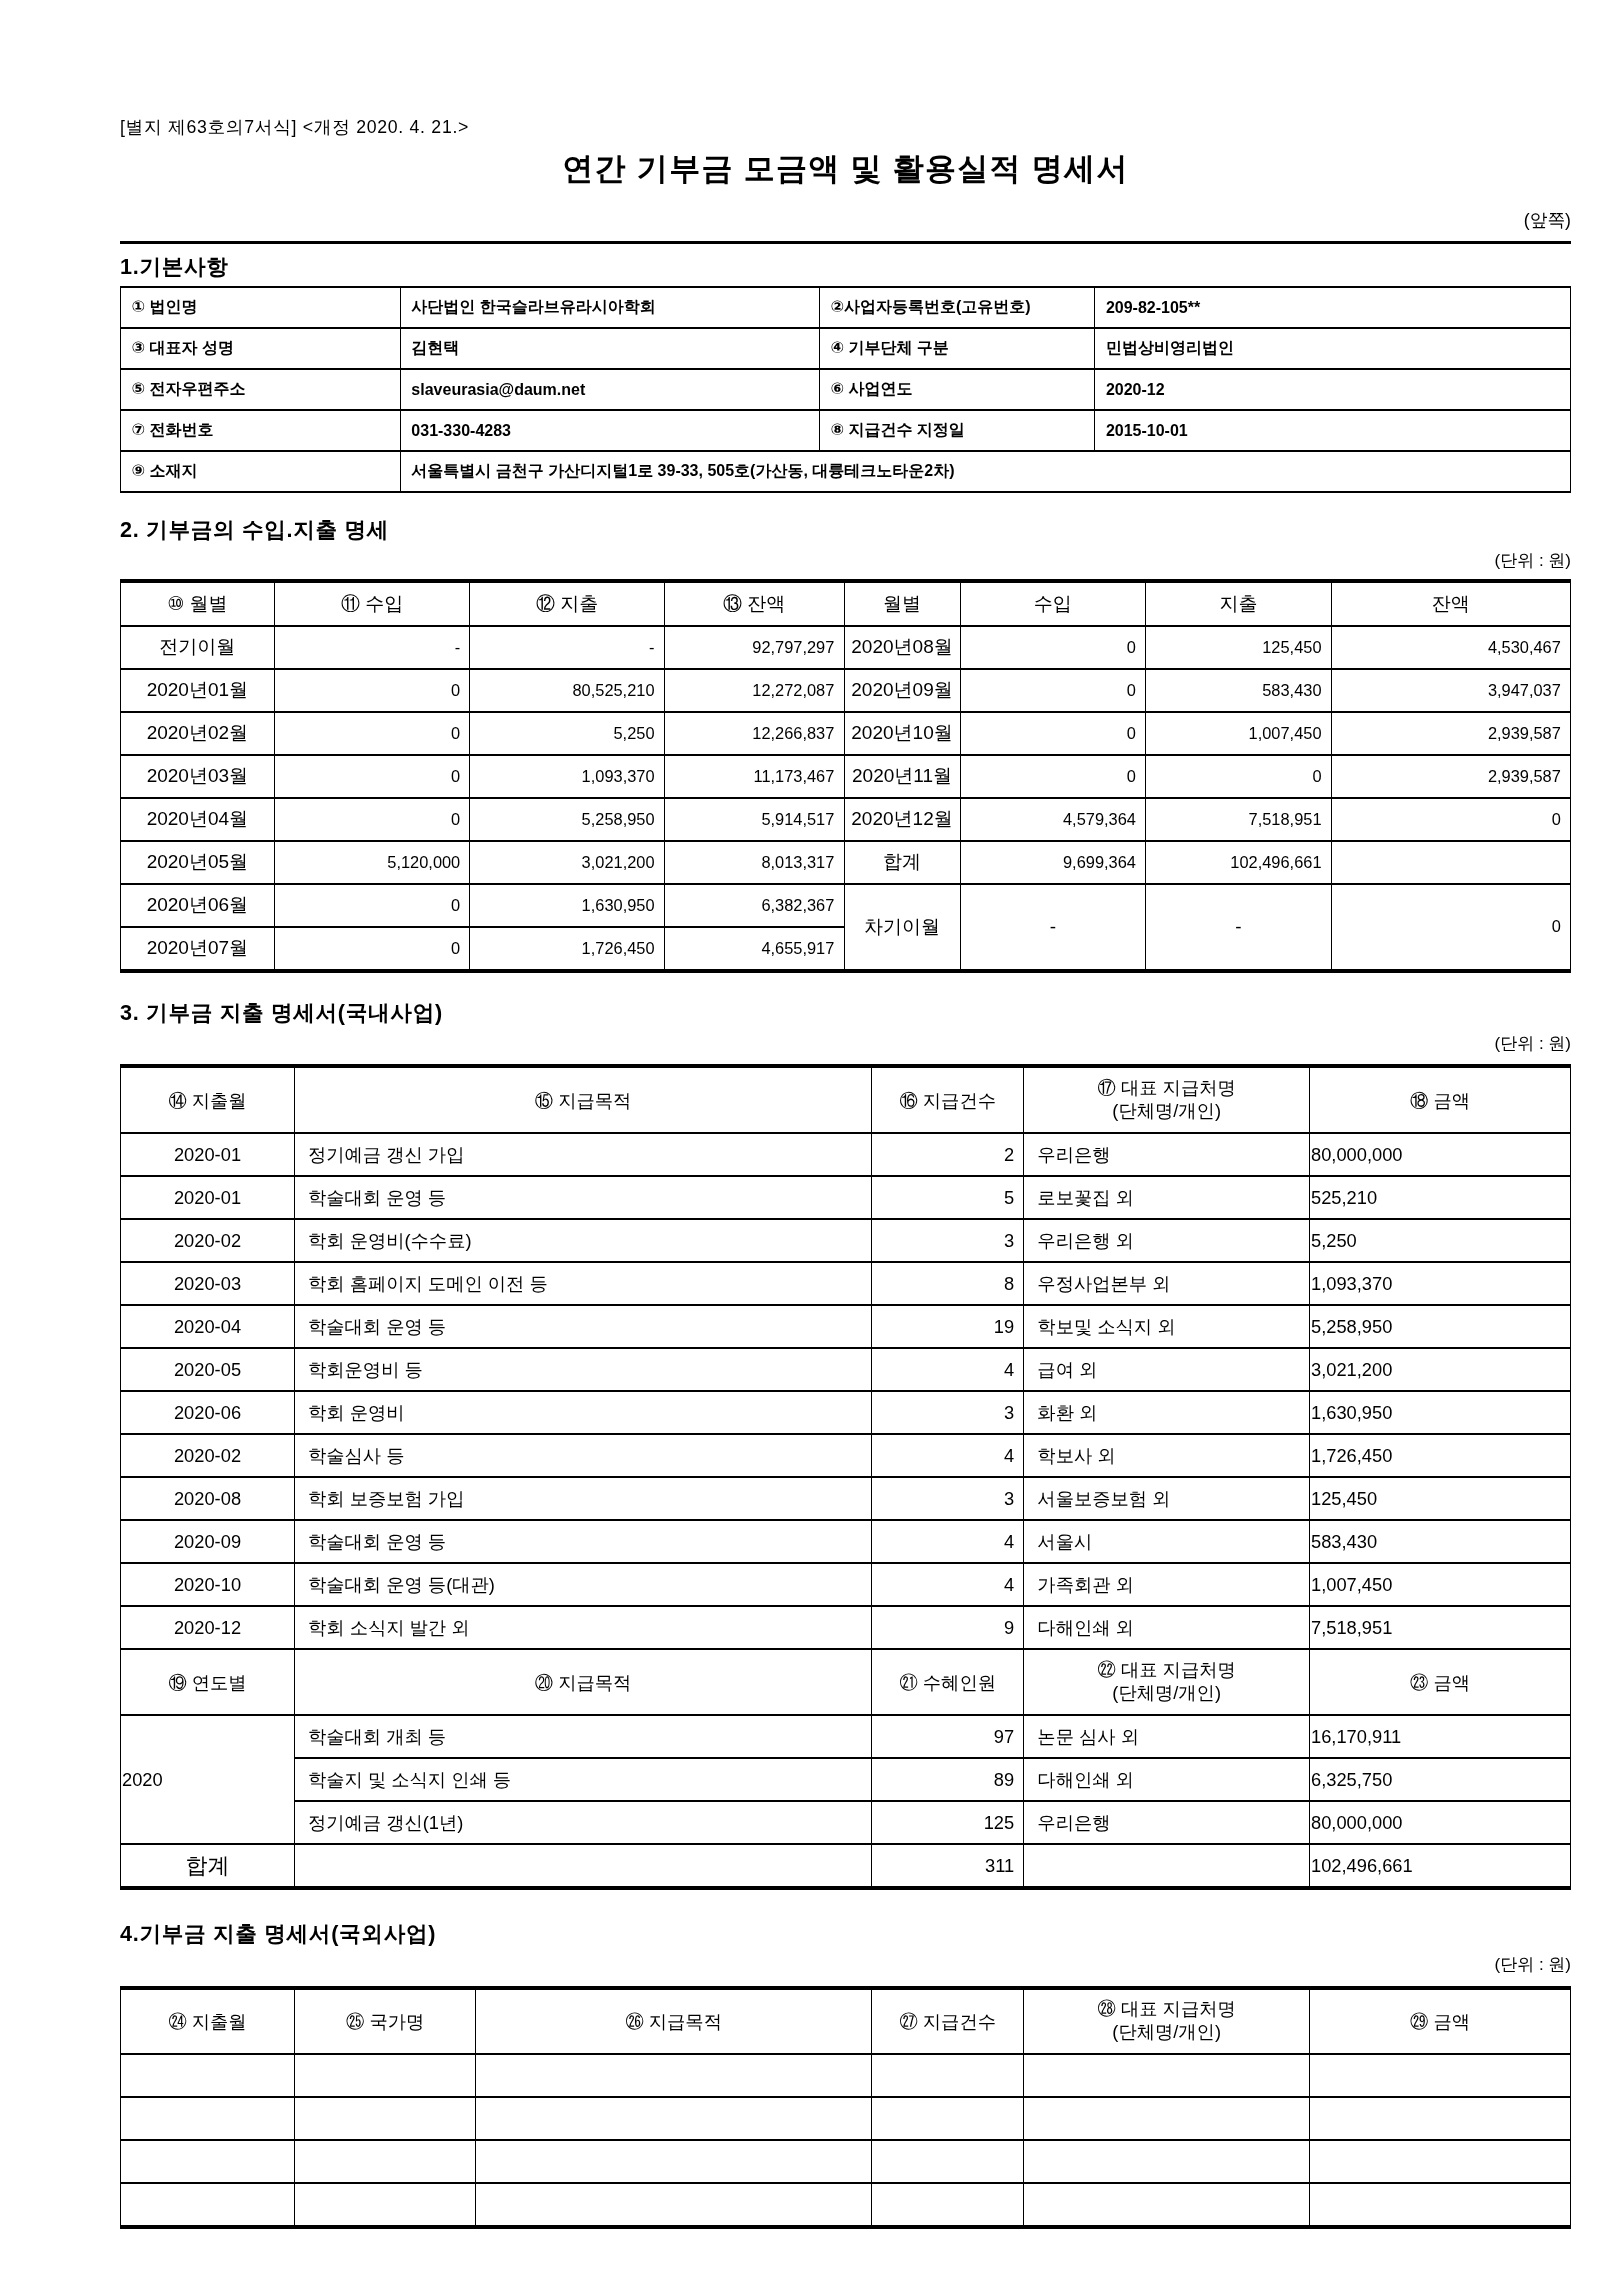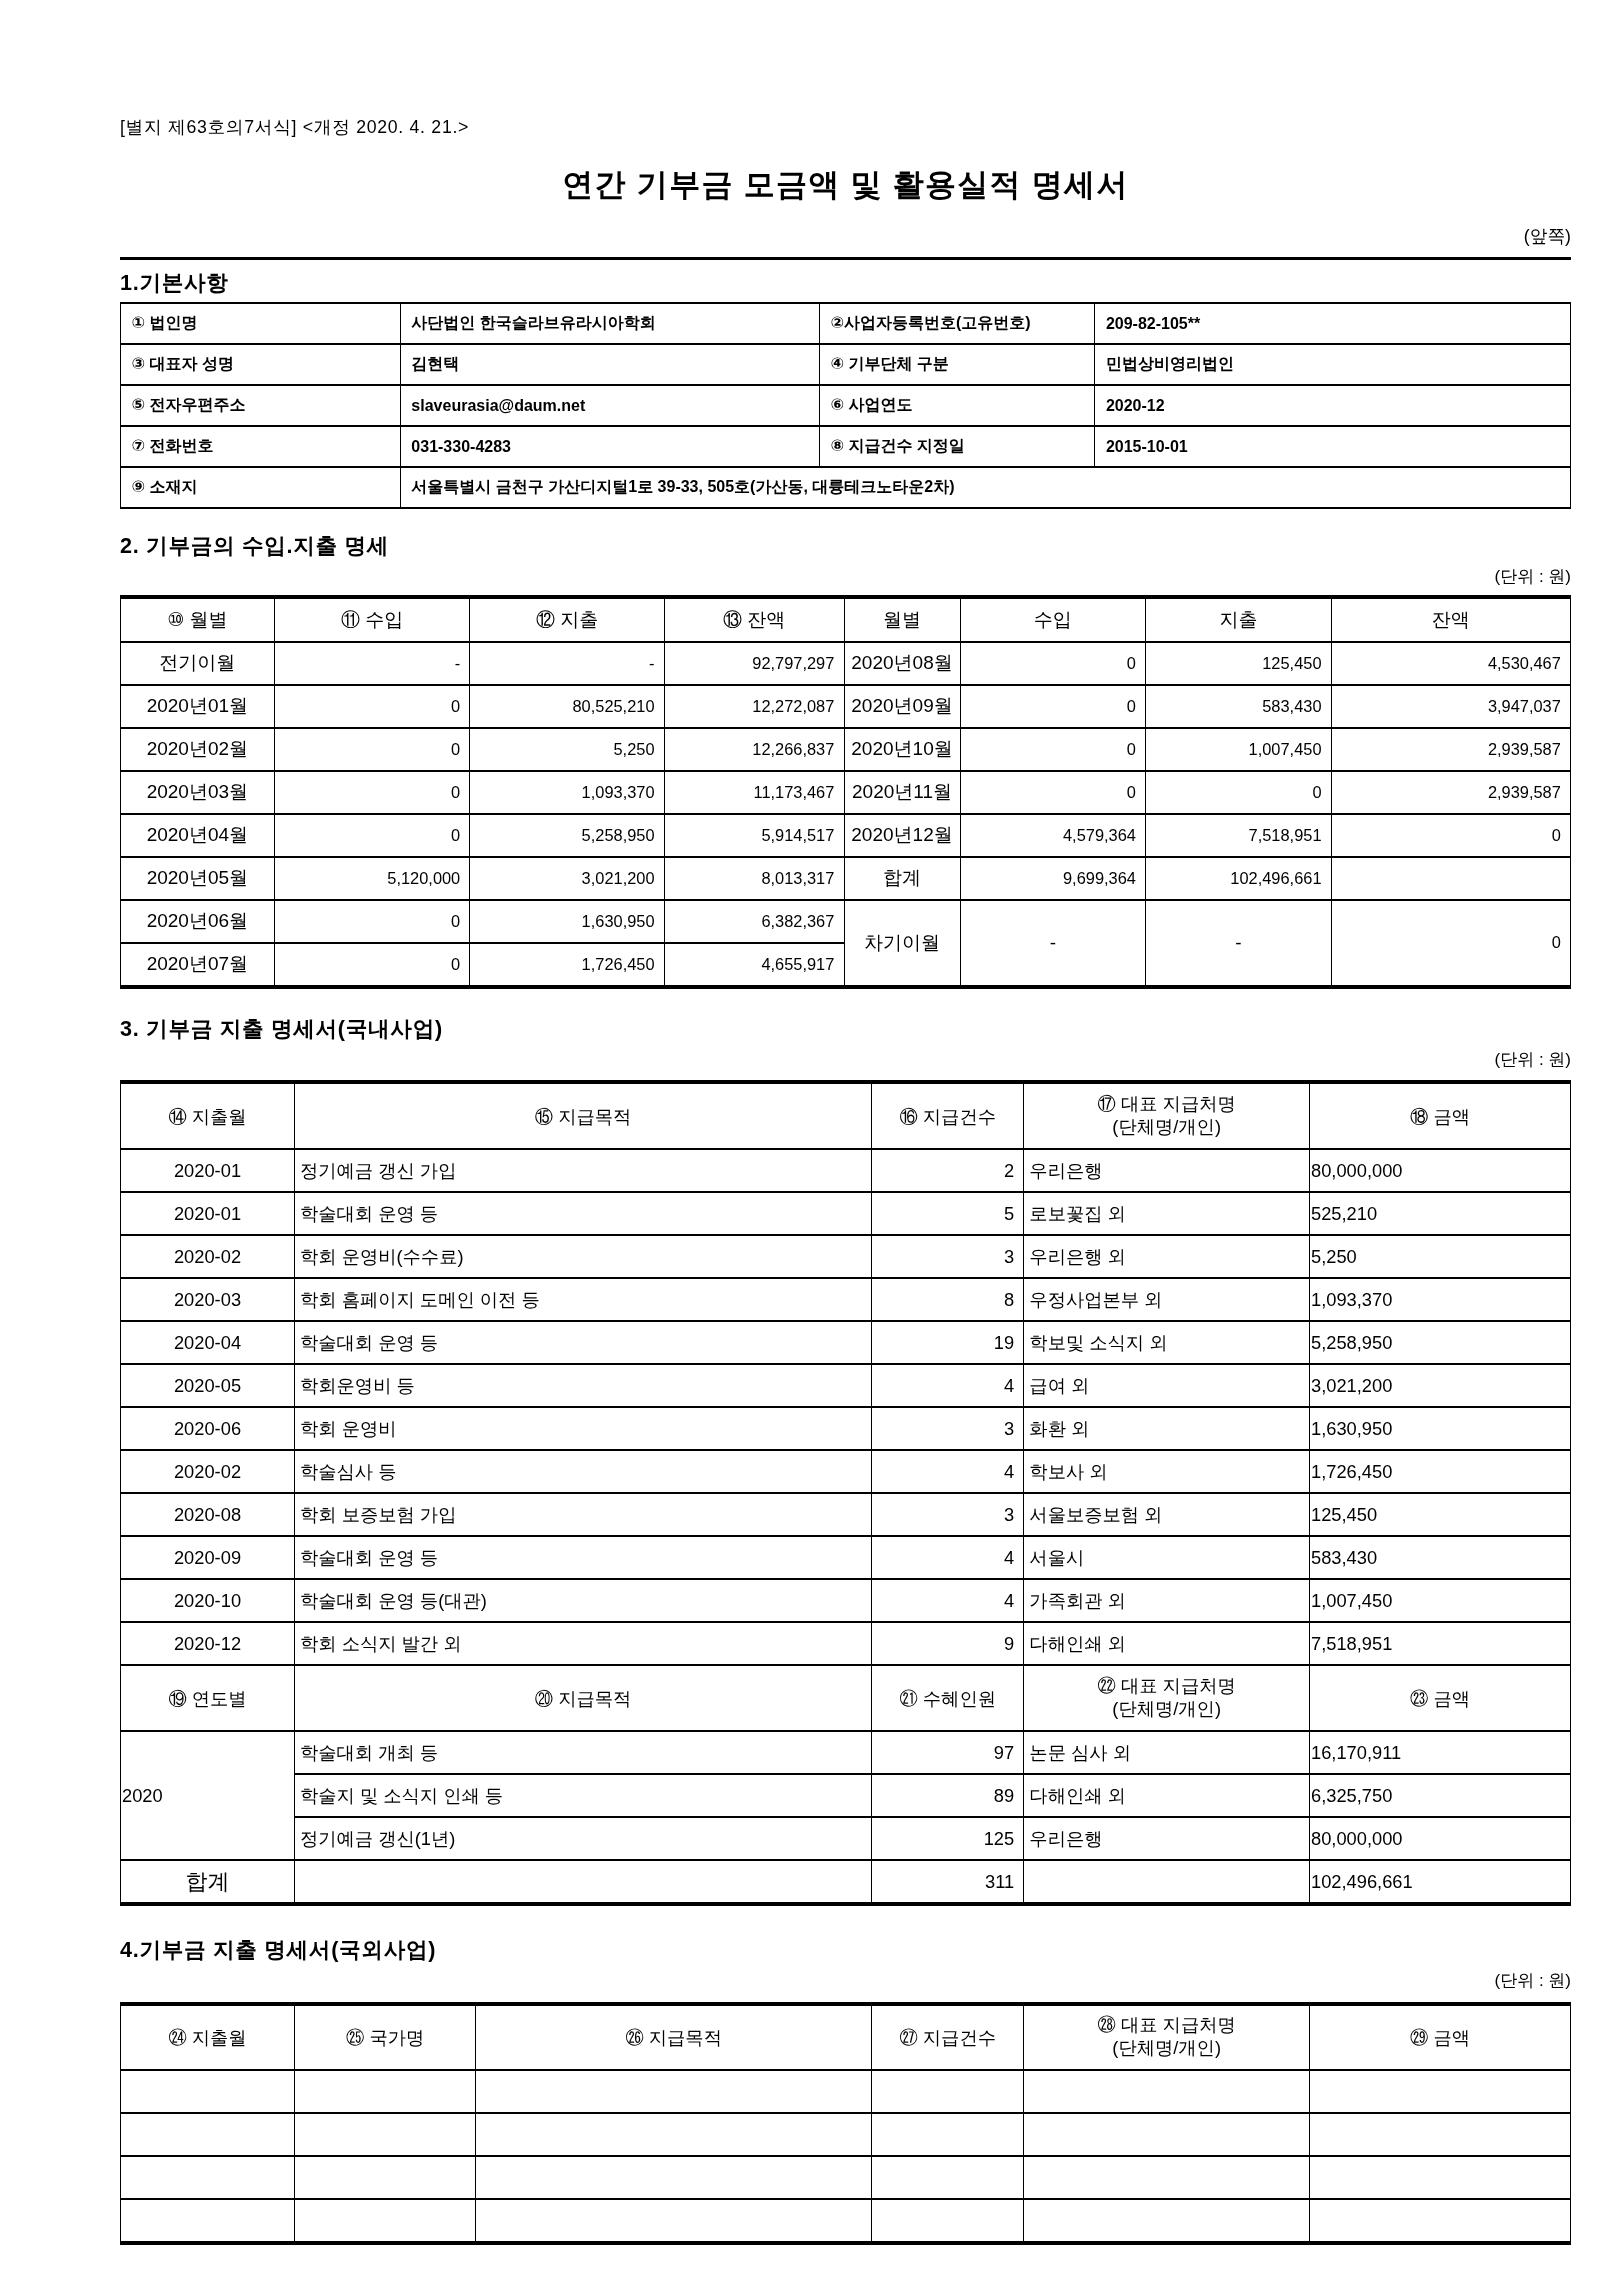--- a/index.html
+++ b/index.html
@@ -3,21 +3,21 @@
 <meta charset="utf-8">
 <style>
   html,body{margin:0;padding:0;}
   body{
     width:1623px;height:2295px;background:#ffffff;color:#000;
     font-family:"Liberation Sans","DejaVu Sans",sans-serif;
     position:relative;overflow:hidden;
   }
   .content{position:absolute;left:120px;top:0;width:1451px;}
   .form-note{margin-top:115px;font-size:17.7px;letter-spacing:0.7px;}
-  .doc-title{margin-top:25px;text-align:center;font-size:31px;font-weight:bold;letter-spacing:1.3px;}
+  .doc-title{margin-top:9px;text-align:center;font-size:31px;font-weight:bold;letter-spacing:1.3px;}
   .side-note{margin-top:18.3px;text-align:right;font-size:17.7px;}
   .top-rule{margin-top:9.2px;height:2.6px;background:#000;}
   .sec-heading{font-size:21.6px;font-weight:bold;letter-spacing:0.7px;}
   .h1{margin-top:7.9px;}
   .h2{margin-top:22px;}
   .h3{margin-top:25px;}
   .h4{margin-top:29px;}
   .unit-note{margin-top:5.2px;text-align:right;font-size:17px;}
   table{border-collapse:collapse;width:100%;table-layout:fixed;}
   td{border:1.3px solid #000;overflow:hidden;}
@@ -28,21 +28,21 @@
   .t2{margin-top:6.5px;border-top:4.6px solid #000;border-bottom:4.6px solid #000;}
   .t2 td{border-top-width:2.6px;height:39px;font-size:19px;}
   .t2 td.hd{height:40px;text-align:center;}
   .t2 td.mon{text-align:center;}
   .t2 td.num{text-align:right;font-size:16.4px;padding-right:9.2px;}
   
   .t3{margin-top:9.2px;border-top:4.6px solid #000;border-bottom:4.6px solid #000;}
   .t3 td{border-top-width:2.6px;height:39px;font-size:18.3px;}
   .t3 td.hd{height:62px;text-align:center;}
   .t3 td.mon{text-align:center;}
-  .t3 td.txt{text-align:left;padding-left:5px;}
+  .t3 td.txt{text-align:left;padding-left:13px;}
   .t3 td.cnt{text-align:right;padding-right:9.2px;}
   .t3 td.amt{text-align:left;padding-right:11.8px;}
   .t3 td.year{text-align:left;}
   .t3 td.totlbl{text-align:center;font-size:22px;}
   
   .t4{margin-top:9.2px;border-top:4.6px solid #000;border-bottom:4.6px solid #000;}
   .t4 td{border-top-width:2.6px;height:39px;font-size:18.3px;}
   .t4 td.hd{height:61px;text-align:center;}
   .pre{white-space:pre-line;line-height:1.25;}
 </style>

